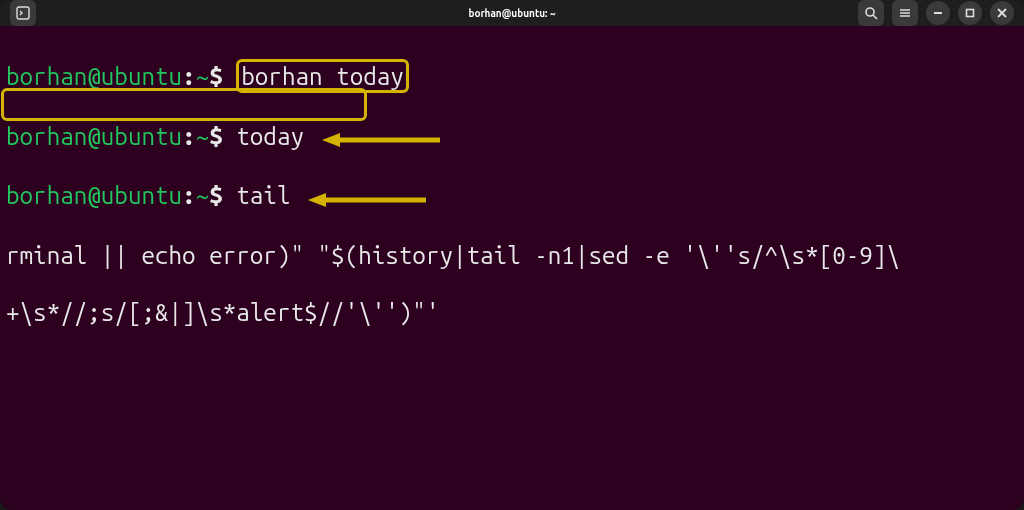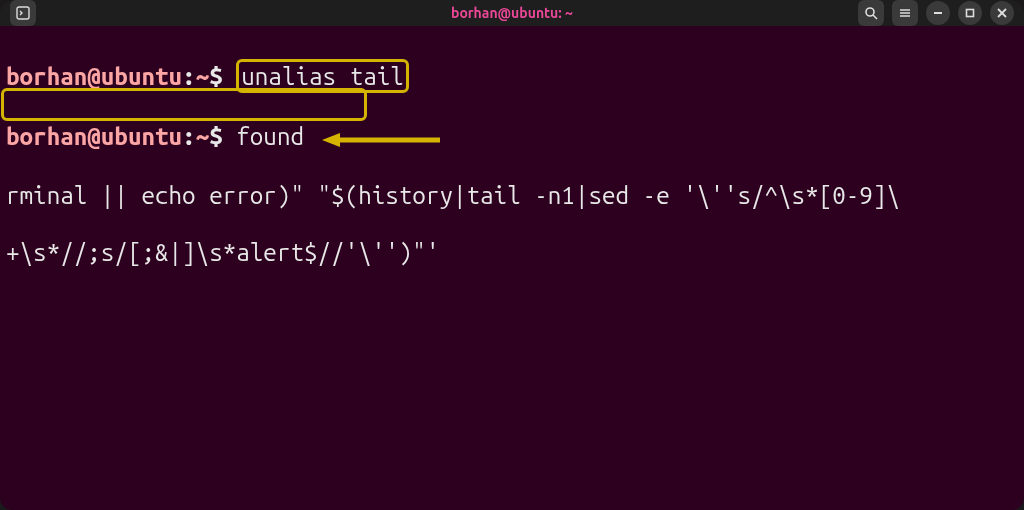--- a/index.html
+++ b/index.html
@@ -18,23 +18,23 @@
     overflow: hidden;
     display: flex;
     flex-direction: column;
   }
   .titlebar {
     height: 38px;
     background: #1e1e1e;
     display: flex;
     align-items: center;
     padding: 0 10px;
-    color: #ec4899;
+    color: #ffffff;
     font-family: Ubuntu, "Segoe UI", sans-serif;
-    font-size: 14px;
+    font-size: 10px;
     position: relative;
   }
   .titlebar-left {
     display: flex;
     align-items: center;
     gap: 4px;
   }
   .titlebar-center {
     position: absolute;
     left: 0; right: 0;
@@ -70,21 +70,21 @@
     flex: 1;
     padding: 4px 6px 8px 6px;
     font-size: 24.2px;
     line-height: 1.18;
     color: #e8e8e8;
     white-space: pre;
     position: relative;
     font-family: "Ubuntu Mono", "DejaVu Sans Mono", monospace;
   }
   .line { display: block; }
-  .host { color: #fca5a5; font-weight: bold; }
+  .host { color: #22c55e; font-weight: normal; }
   .path { color: #e8e8e8; font-weight: bold; }
   .dollar { color: #e8e8e8; font-weight: bold; }
   .out { color: #e8e8e8; }
   .box {
     border: 3px solid #d4b400;
     border-radius: 6px;
     padding: 0 2px;
     display: inline-block;
   }
   .arrow-holder {
@@ -142,22 +142,26 @@
       <div class="tb-btn small-round">
         <svg width="10" height="10" viewBox="0 0 10 10">
           <line x1="1" y1="1" x2="9" y2="9" stroke="#ddd" stroke-width="1.8"></line>
           <line x1="9" y1="1" x2="1" y2="9" stroke="#ddd" stroke-width="1.8"></line>
         </svg>
       </div>
     </div>
   </div>
 
   <div class="term">
-<span class="line"><span class="host">borhan@ubuntu</span><span class="path">:</span><span class="host">~</span><span class="dollar">$</span> <span class="box"><span class="out">unalias tail</span></span></span>
-<span class="line"><span class="host">borhan@ubuntu</span><span class="path">:</span><span class="host">~</span><span class="dollar">$</span> <span class="out">found</span> <span class="arrow-holder"><svg width="120" height="20" viewBox="0 0 120 20">
+<span class="line"><span class="host">borhan@ubuntu</span><span class="path">:</span><span class="host">~</span><span class="dollar">$</span> <span class="box"><span class="out">borhan today</span></span></span>
+<span class="line"><span class="host">borhan@ubuntu</span><span class="path">:</span><span class="host">~</span><span class="dollar">$</span> <span class="out">today</span> <span class="arrow-holder"><svg width="120" height="20" viewBox="0 0 120 20">
+            <line x1="118" y1="10" x2="12" y2="10" stroke="#d4b400" stroke-width="5"></line>
+            <polygon points="0,10 18,3 18,17" fill="#d4b400"></polygon>
+          </svg></span></span>
+<span class="line"><span class="host">borhan@ubuntu</span><span class="path">:</span><span class="host">~</span><span class="dollar">$</span> <span class="out">tail</span> <span class="arrow-holder"><svg width="120" height="20" viewBox="0 0 120 20">
             <line x1="118" y1="10" x2="12" y2="10" stroke="#d4b400" stroke-width="5"></line>
             <polygon points="0,10 18,3 18,17" fill="#d4b400"></polygon>
           </svg></span></span>
 <span class="line"><span class="out">rminal || echo error)" "$(history|tail -n1|sed -e '\''s/^\s*[0-9]\</span></span>
 <span class="line"><span class="out">+\s*//;s/[;&amp;|]\s*alert$//'\'')"'</span></span>
 
 
 
 
 

